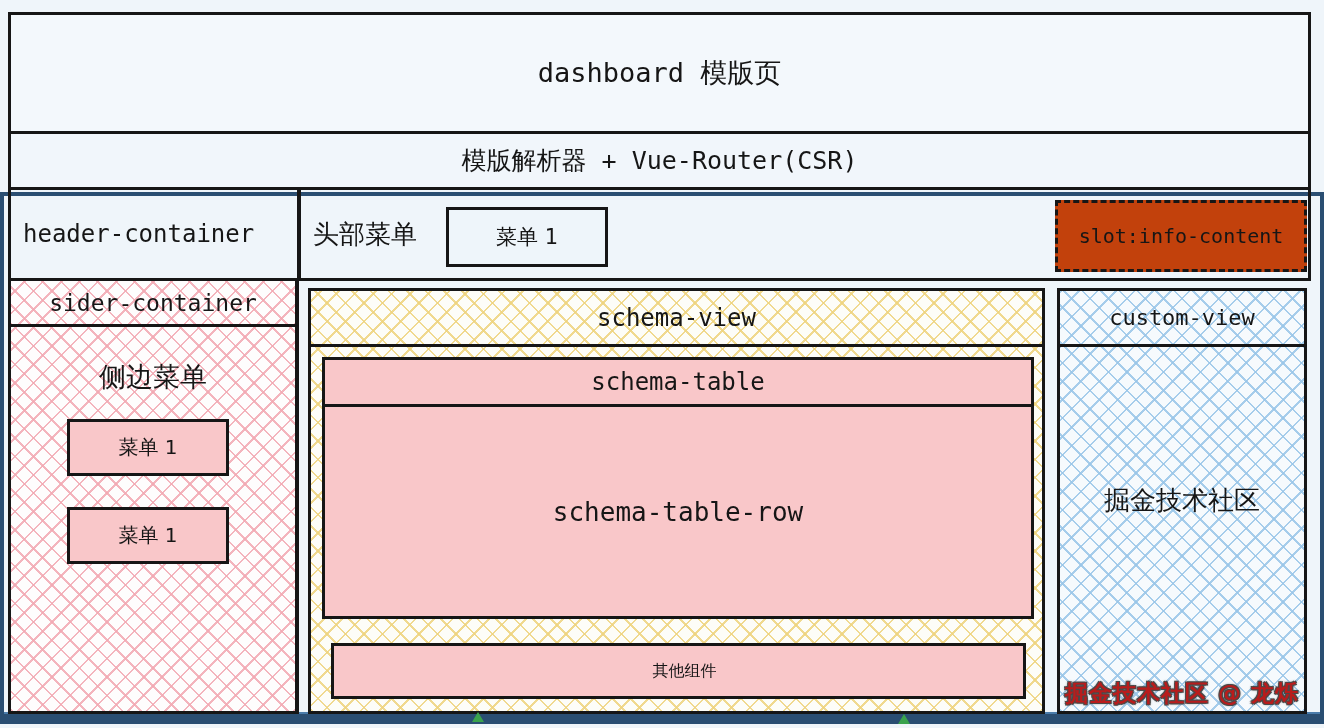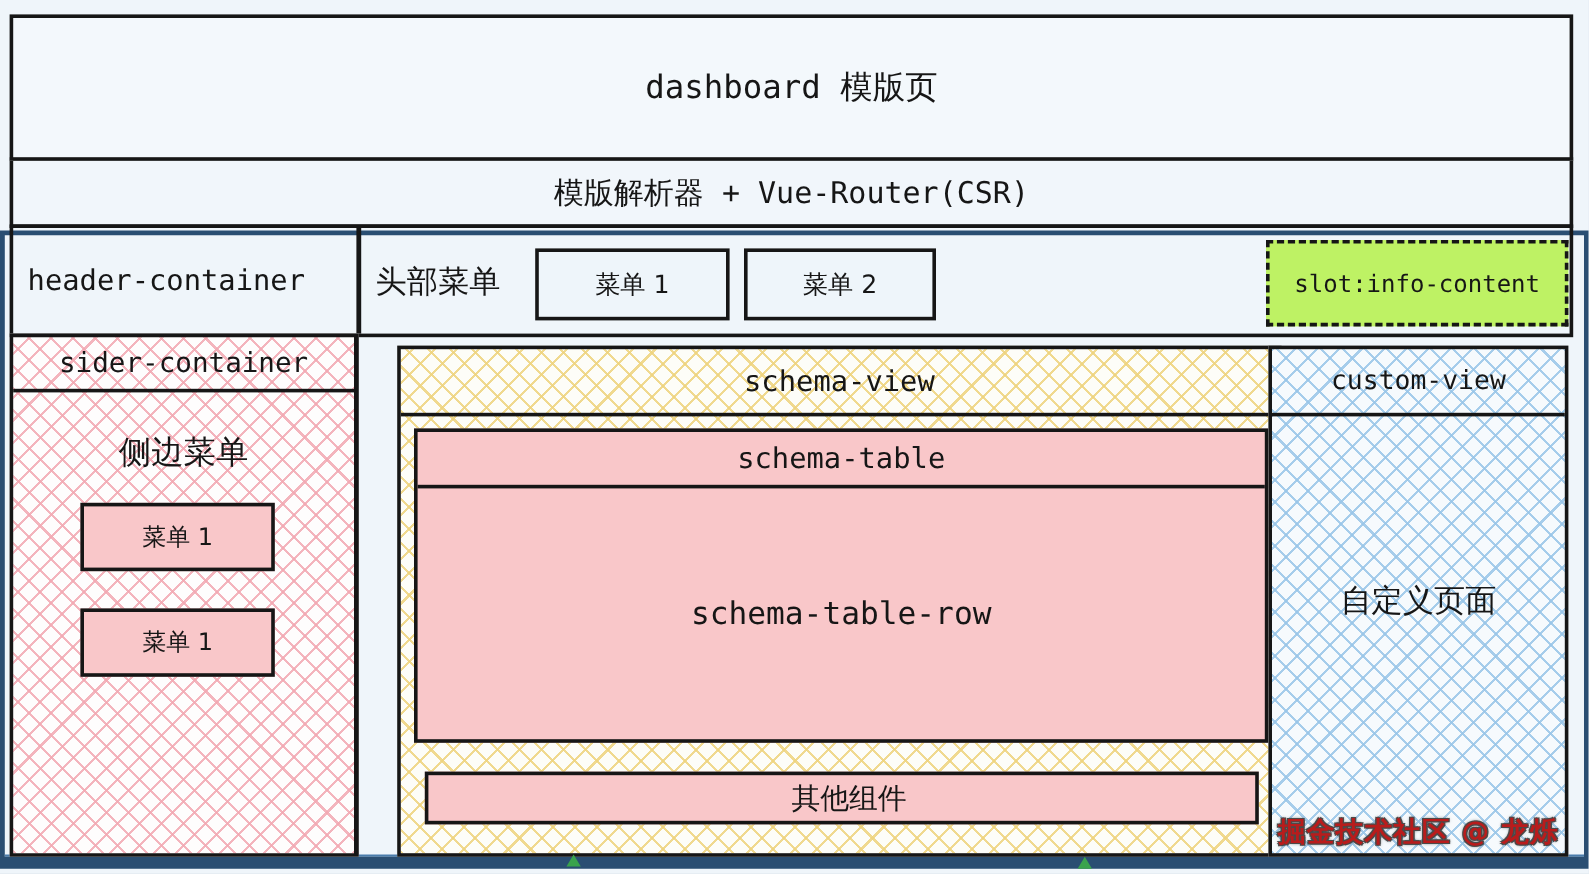--- a/index.html
+++ b/index.html
@@ -27,35 +27,34 @@
   
   .row-header{left:8px; top:187px; width:1303px; height:94px; background:transparent; z-index:2;padding-left:16px;}
   .header-cell{position:absolute; left:0; top:0; width:290px; height:88px;
     border-right:4px solid #161616; box-sizing:border-box;
     display:flex; align-items:center; padding-left:12px; font-size:24px;}
   .header-menu-label{position:absolute; left:302px; top:0; height:88px; display:flex; align-items:center; font-size:26px;}
   .hbtn{position:absolute; top:17px; height:60px; background:#eef5fa; font-size:21px;}
   .hbtn1{left:435px; width:162px;}
   .hbtn2{left:609px; width:160px;}
   .slot-box{position:absolute; left:1044px; top:10px; width:252px; height:72px;
-    border:3px dashed #161616; box-sizing:border-box; font-size:20px; background:#bef264;}
+    border:3px dashed #161616; box-sizing:border-box; font-size:20px; background:#c2410c;}
 
   
   .hatch-pink{
     background-color:#fefdfd;
     background-image:
       repeating-linear-gradient(45deg, rgba(242,168,178,.85) 0 1.8px, transparent 1.8px 13px),
       repeating-linear-gradient(-45deg, rgba(242,168,178,.85) 0 1.8px, transparent 1.8px 13px);
   }
   .hatch-yellow{
     background-color:#fdfdf8;
     background-image:
       repeating-linear-gradient(45deg, rgba(238,211,125,.85) 0 1.8px, transparent 1.8px 13px),
       repeating-linear-gradient(-45deg, rgba(238,211,125,.85) 0 1.8px, transparent 1.8px 13px);
-    margin-left: 23px;
   }
   .hatch-blue{
     background-color:#f6fafd;
     background-image:
       repeating-linear-gradient(45deg, rgba(152,197,232,.85) 0 1.8px, transparent 1.8px 13px),
       repeating-linear-gradient(-45deg, rgba(152,197,232,.85) 0 1.8px, transparent 1.8px 13px);
   }
 
   
   .sider{left:8px; top:278px; width:291px; height:436px; border-right-width:4px; z-index:2;}
@@ -68,22 +67,22 @@
 
   
   .schema{left:308px; top:288px; width:737px; height:426px; z-index:2;}
   .schema-title{position:absolute; left:0; top:0; width:100%; height:56px;
     border-bottom:3px solid #161616; box-sizing:border-box; font-size:24px;}
   .schema-table{position:absolute; left:11px; top:66px; width:712px; height:262px;
     background:#f9c7c9; border:3px solid #161616; box-sizing:border-box;}
   .schema-table-head{position:absolute; left:0; top:0; width:100%; height:47px;
     border-bottom:3px solid #161616; box-sizing:border-box; font-size:24px;}
   .schema-table-body{position:absolute; left:0; top:47px; width:100%; height:209px; font-size:26px;border-radius:27px;}
-  .other-box{position:absolute; left:20px; top:352px; width:695px; height:44px;
-    background:#f9c7c9; border:3px solid #161616; box-sizing:border-box; font-size:24px;padding-left:12px;}
+  .other-box{position:absolute; left:20px; top:352px; width:695px; height:56px;
+    background:#f9c7c9; border:3px solid #161616; box-sizing:border-box; font-size:16px;padding-left:12px;}
 
   
   .custom{left:1057px; top:288px; width:250px; height:426px; z-index:2;}
   .custom-title{position:absolute; left:0; top:0; width:100%; height:56px;
     border-bottom:3px solid #161616; box-sizing:border-box; font-size:22px;}
   .custom-body{position:absolute; left:0; top:56px; width:100%; height:367px;
     padding-bottom:60px; box-sizing:border-box; font-size:26px;}
 
   
   .watermark{
@@ -108,21 +107,20 @@
   <div class="blue-frame"></div>
 
   <div class="box row-parser center">模版解析器 + Vue-Router(CSR)</div>
 
   <div class="box row-title center">dashboard 模版页</div>
 
   <div class="box row-header">
     <div class="header-cell">header-container</div>
     <div class="header-menu-label sans">头部菜单</div>
     <div class="box hbtn hbtn1 center sans">菜单 1</div>
-    <div class="box hbtn hbtn2 center sans">菜单 2</div>
     <div class="slot-box center">slot:info-content</div>
   </div>
 
   <div class="box sider hatch-pink">
     <div class="sider-title center">sider-container</div>
     <div class="sider-menu-label center sans">侧边菜单</div>
     <div class="sbtn sbtn1 center sans">菜单 1</div>
     <div class="sbtn sbtn2 center sans">菜单 1</div>
   </div>
 
@@ -130,21 +128,21 @@
     <div class="schema-title center">schema-view</div>
     <div class="schema-table">
       <div class="schema-table-head center">schema-table</div>
       <div class="schema-table-body center">schema-table-row</div>
     </div>
     <div class="other-box center sans">其他组件</div>
   </div>
 
   <div class="box custom hatch-blue">
     <div class="custom-title center">custom-view</div>
-    <div class="custom-body center sans">自定义页面</div>
+    <div class="custom-body center sans">掘金技术社区</div>
   </div>
 
   <div class="watermark sans">掘金技术社区 @ 龙烁</div>
 
   <div class="green-handle gh1"></div>
   <div class="green-handle gh2"></div>
 
 </div>
 
 </body></html>

